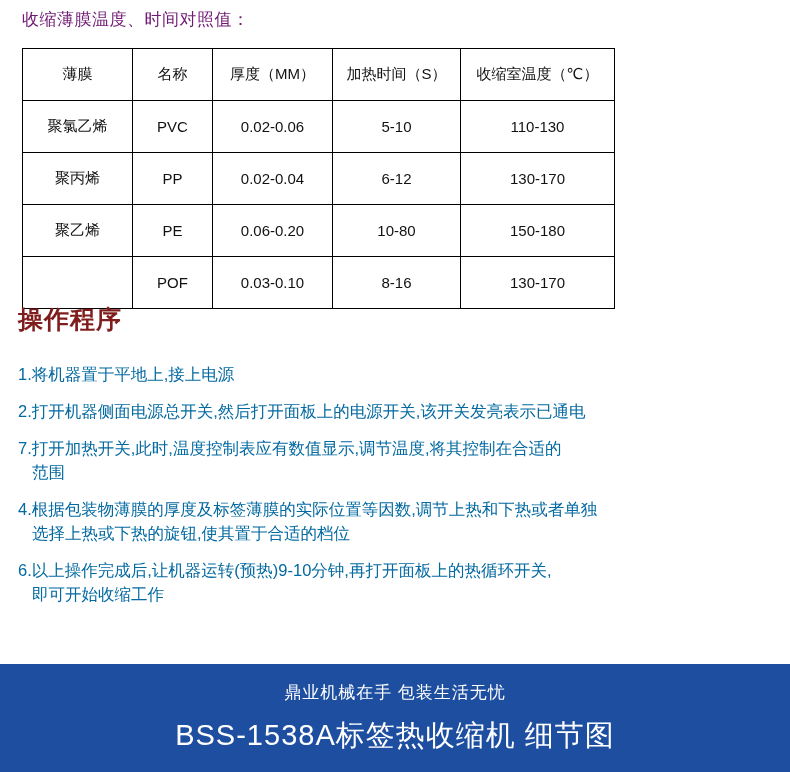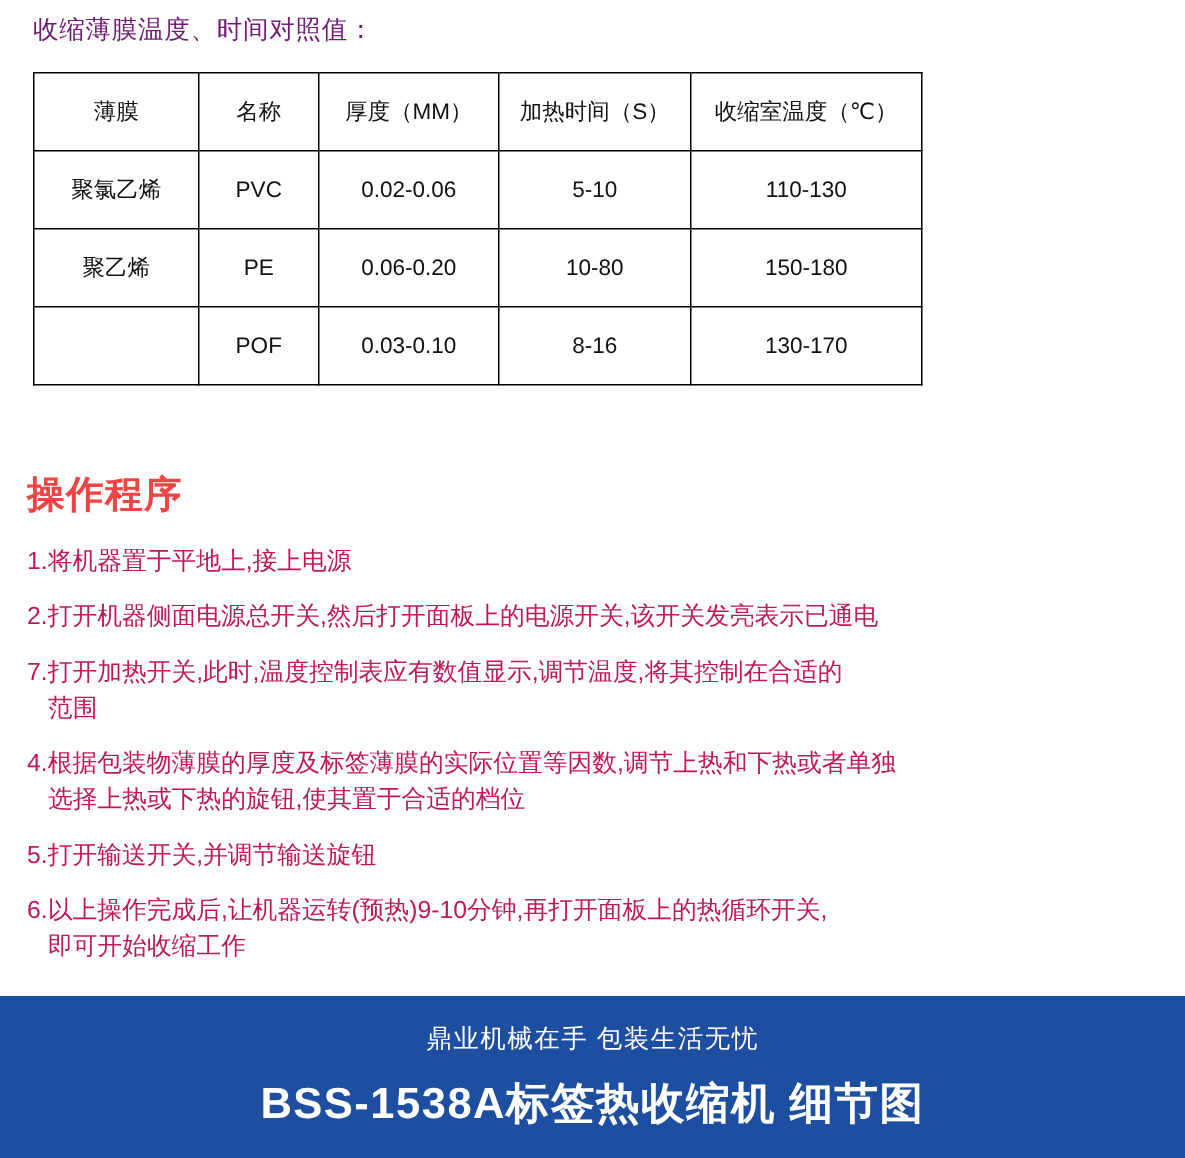--- a/index.html
+++ b/index.html
@@ -48,36 +48,36 @@
   }
   table.spec col.c0 { width: 110px; }
   table.spec col.c1 { width: 80px; }
   table.spec col.c2 { width: 120px; }
   table.spec col.c3 { width: 128px; }
   table.spec col.c4 { width: 154px; }
 
   .section-title {
     position: absolute;
     left: 18px;
-    top: 313px;
+    top: 303px;
     font-size: 25px;
     font-weight: bold;
-    color: #ef4444;
+    color: #7f1d1d;
     letter-spacing: 1px;
   }
   .steps {
     position: absolute;
     left: 18px;
     top: 362px;
     width: 752px;
   }
   .step {
     font-size: 16.5px;
     line-height: 24px;
-    color: #be185d;
+    color: #0369a1;
     margin-bottom: 13px;
   }
   .step .l2 {
     display: block;
     margin-left: 14px;
   }
 
   .footer {
     position: absolute;
     left: 0;
@@ -89,21 +89,21 @@
     text-align: center;
   }
   .footer-sub {
     margin-top: 17px;
     font-size: 17px;
     letter-spacing: 1px;
   }
   .footer-main {
     margin-top: 12px;
     font-size: 29px;
-    font-weight: bold;
+    font-weight: normal;
     letter-spacing: 1px;
   }
 </style>
 </head>
 <body>
 
 <div class="page">
 
   <div class="intro-line">收缩薄膜温度、时间对照值：</div>
 
@@ -126,20 +126,27 @@
     </thead>
     <tbody>
       <tr>
         <td>聚氯乙烯</td>
         <td>PVC</td>
         <td>0.02-0.06</td>
         <td>5-10</td>
         <td>110-130</td>
       </tr>
       <tr>
+        <td>聚丙烯</td>
+        <td>PP</td>
+        <td>0.02-0.04</td>
+        <td>6-12</td>
+        <td>130-170</td>
+      </tr>
+      <tr>
         <td>聚乙烯</td>
         <td>PE</td>
         <td>0.06-0.20</td>
         <td>10-80</td>
         <td>150-180</td>
       </tr>
       <tr>
         <td></td>
         <td>POF</td>
         <td>0.03-0.10</td>
@@ -160,23 +167,20 @@
     </div>
     <div class="step">
       <span>7.打开加热开关,此时,温度控制表应有数值显示,调节温度,将其控制在合适的</span>
       <span class="l2">范围</span>
     </div>
     <div class="step">
       <span>4.根据包装物薄膜的厚度及标签薄膜的实际位置等因数,调节上热和下热或者单独</span>
       <span class="l2">选择上热或下热的旋钮,使其置于合适的档位</span>
     </div>
     <div class="step">
-      <span>5.打开输送开关,并调节输送旋钮</span>
-    </div>
-    <div class="step">
       <span>6.以上操作完成后,让机器运转(预热)9-10分钟,再打开面板上的热循环开关,</span>
       <span class="l2">即可开始收缩工作</span>
     </div>
   </div>
 
   <div class="footer" style="background: rgb(29, 78, 160);">
     <div class="footer-sub">鼎业机械在手   包装生活无忧</div>
     <div class="footer-main">BSS-1538A标签热收缩机  细节图</div>
   </div>
 

